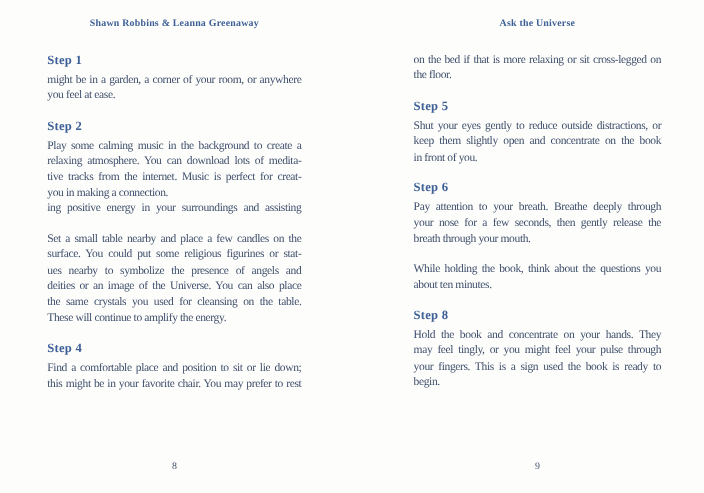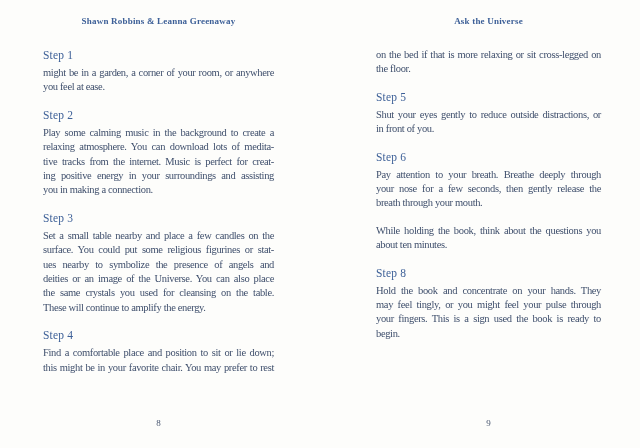--- a/index.html
+++ b/index.html
@@ -44,21 +44,21 @@
     top: 48px;
   }
   .page.left  .page-content { left: 43px;  width: 231px; }
   .page.right .page-content { left: 56px;  width: 225px; }
 
   .step-block { margin: 0 0 13px 0; }
 
   .step-heading {
     font-size: 11.5px;
     line-height: 15px;
-    font-weight: normal;
+    font-weight: bold;
     color: #3c5f97;
     margin-bottom: 3px;
     letter-spacing: 0.2px;
   }
 
   .text-line {
     font-size: 10.5px;
     line-height: 14.4px;
     color: #3f4f6c;
     letter-spacing: -0.35px;
@@ -91,25 +91,24 @@
         <div class="step-block">
           <div class="step-heading">Step 1</div>
           <div class="text-line">might be in a garden, a corner of your room, or anywhere</div>
           <div class="text-line line-end">you feel at ease.</div>
         </div>
         <div class="step-block">
           <div class="step-heading">Step 2</div>
           <div class="text-line">Play some calming music in the background to create a</div>
           <div class="text-line">relaxing atmosphere. You can download lots of medita-</div>
           <div class="text-line">tive tracks from the internet. Music is perfect for creat-</div>
+          <div class="text-line line-end">you in making a connection.</div>
           <div class="text-line">ing positive energy in your surroundings and assisting</div>
-          <div class="text-line line-end">you in making a connection.</div>
         </div>
         <div class="step-block">
-          <div class="step-heading">Step 3</div>
           <div class="text-line">Set a small table nearby and place a few candles on the</div>
           <div class="text-line">surface. You could put some religious figurines or stat-</div>
           <div class="text-line">ues nearby to symbolize the presence of angels and</div>
           <div class="text-line">deities or an image of the Universe. You can also place</div>
           <div class="text-line">the same crystals you used for cleansing on the table.</div>
           <div class="text-line line-end">These will continue to amplify the energy.</div>
         </div>
         <div class="step-block">
           <div class="step-heading">Step 4</div>
           <div class="text-line">Find a comfortable place and position to sit or lie down;</div>
@@ -122,20 +121,21 @@
   <div class="page right">
     <div class="running-header">Ask the Universe</div>
     <div class="page-content">
         <div class="step-block">
           <div class="text-line">on the bed if that is more relaxing or sit cross-legged on</div>
           <div class="text-line line-end">the floor.</div>
         </div>
         <div class="step-block">
           <div class="step-heading">Step 5</div>
           <div class="text-line">Shut your eyes gently to reduce outside distractions, or</div>
+          <div class="text-line">keep them slightly open and concentrate on the book</div>
           <div class="text-line line-end">in front of you.</div>
         </div>
         <div class="step-block">
           <div class="step-heading">Step 6</div>
           <div class="text-line">Pay attention to your breath. Breathe deeply through</div>
           <div class="text-line">your nose for a few seconds, then gently release the</div>
           <div class="text-line line-end">breath through your mouth.</div>
         </div>
         <div class="step-block">
           <div class="text-line">While holding the book, think about the questions you</div>

